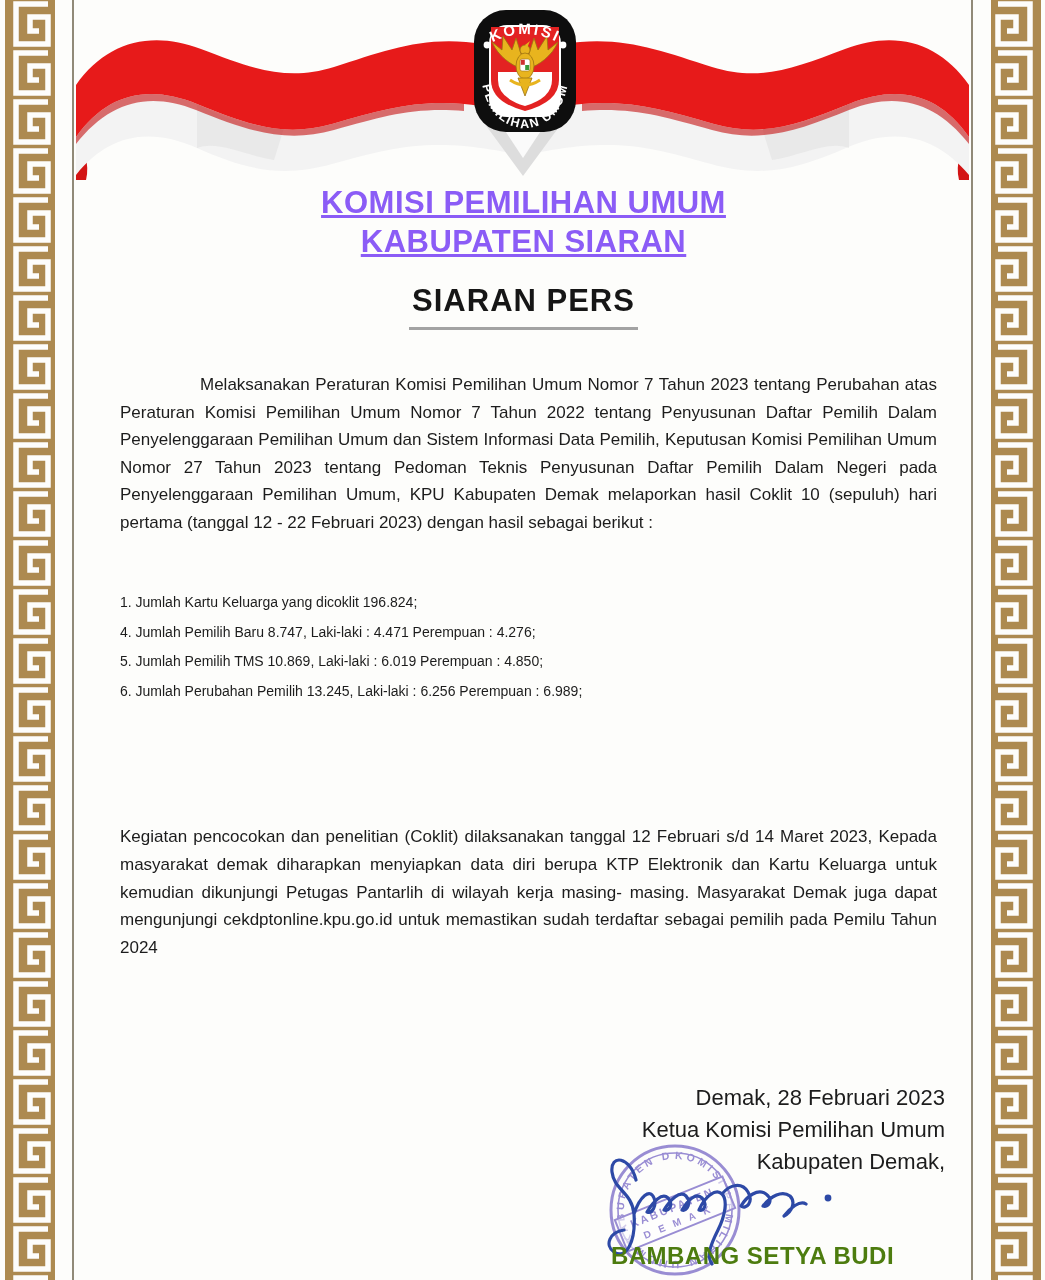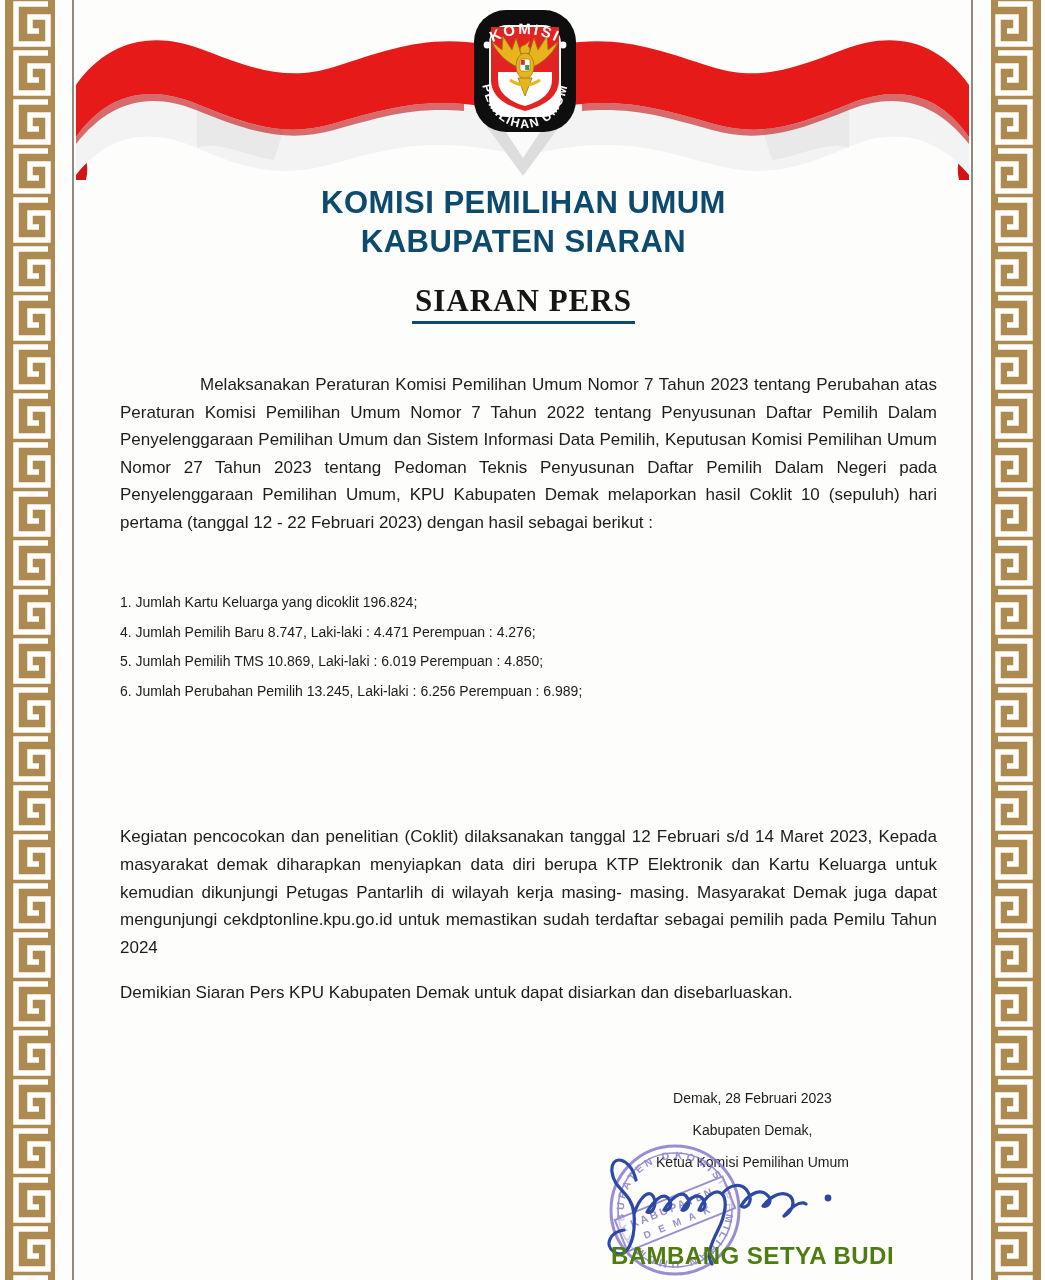--- a/index.html
+++ b/index.html
@@ -13,37 +13,37 @@
   .rule{position:absolute;top:0;height:1280px;width:2px;background:#918a78;}
   .rule.left{left:72px;}
   .rule.right{left:971px;}
 
   
   .flag{position:absolute;left:76px;top:8px;}
   .kpu-logo{position:absolute;left:472px;top:8px;}
 
   
   .title-block{position:absolute;left:76px;top:183px;width:895px;text-align:center;
-    font-weight:bold;font-size:31px;line-height:39px;letter-spacing:.5px;color:#0c4a6e;}
+    font-weight:bold;font-size:31px;line-height:39px;letter-spacing:.5px;color:#8b5cf6;text-decoration:underline;}
   .heading{position:absolute;left:76px;top:283px;width:895px;text-align:center;}
   .heading span{display:inline-block;font-weight:bold;font-size:31px;letter-spacing:1px;
-    color:#161616;border-bottom:3px solid #0c4a6e;padding:0 3px 2px;font-family:Liberation Serif, serif;}
+    color:#161616;border-bottom:3px solid #a3a3a3;padding:0 3px 8px;}
 
   
   .para{position:absolute;left:120px;width:817px;text-align:justify;font-size:17px;
     line-height:27.6px;color:#1c1c1c;}
   .p1{top:371px;text-indent:80px;}
   .p2{top:794px;line-height:27.8px;margin-top:29px;}
   .p3{top:979px;}
   .list{position:absolute;left:120px;top:588px;width:822px;font-size:14px;line-height:29.6px;
     color:#1c1c1c;white-space:nowrap;}
 
   
-  .sig-block{position:absolute;left:560px;top:1082px;width:385px;text-align:center;
-    font-size:14px;line-height:32px;color:#1c1c1c;}
+  .sig-block{position:absolute;left:560px;top:1082px;width:385px;text-align:right;
+    font-size:22px;line-height:32px;color:#1c1c1c;}
   .stamp{position:absolute;left:575px;top:1130px;opacity:.82;}
   .ink{position:absolute;left:592px;top:1146px;}
   .sig-name{position:absolute;left:560px;top:1242px;width:385px;text-align:center;
     font-weight:bold;font-size:24px;letter-spacing:.5px;color:#4d7c0f;}
 
   svg text{font-family:"Liberation Sans","DejaVu Sans",sans-serif;}
 </style>
 </head>
 <body>
 
@@ -115,26 +115,25 @@
   <div class="para p1">Melaksanakan Peraturan Komisi Pemilihan Umum Nomor 7 Tahun 2023 tentang Perubahan atas Peraturan Komisi Pemilihan Umum Nomor 7 Tahun 2022 tentang Penyusunan Daftar Pemilih Dalam Penyelenggaraan Pemilihan Umum dan Sistem Informasi Data Pemilih, Keputusan Komisi Pemilihan Umum Nomor 27 Tahun 2023 tentang Pedoman Teknis Penyusunan Daftar Pemilih Dalam Negeri pada Penyelenggaraan Pemilihan Umum, KPU Kabupaten Demak melaporkan hasil Coklit 10 (sepuluh) hari pertama (tanggal 12 - 22 Februari 2023) dengan hasil sebagai berikut :</div>
 
   <div class="list">
     <div>1. Jumlah Kartu Keluarga yang dicoklit 196.824;</div>
     <div>4. Jumlah Pemilih Baru 8.747, Laki-laki : 4.471 Perempuan : 4.276;</div>
     <div>5. Jumlah Pemilih TMS 10.869, Laki-laki : 6.019 Perempuan : 4.850;</div>
     <div>6. Jumlah Perubahan Pemilih 13.245, Laki-laki : 6.256 Perempuan : 6.989;</div>
   </div>
 
   <div class="para p2">Kegiatan pencocokan dan penelitian (Coklit) dilaksanakan tanggal 12 Februari s/d 14 Maret 2023, Kepada masyarakat demak diharapkan menyiapkan data diri berupa KTP Elektronik dan Kartu Keluarga untuk kemudian dikunjungi Petugas Pantarlih di wilayah kerja masing- masing. Masyarakat Demak juga dapat mengunjungi cekdptonline.kpu.go.id untuk memastikan sudah terdaftar sebagai pemilih pada Pemilu Tahun 2024</div>
-  <div class="para p3">Demikian Siaran Pers KPU Kabupaten Demak untuk dapat disiarkan dan disebarluaskan.</div>
 
   <div class="sig-block">
     <div>Demak, 28 Februari 2023</div>
+    <div>Ketua Komisi Pemilihan Umum</div>
     <div>Kabupaten Demak,</div>
-    <div>Ketua Komisi Pemilihan Umum</div>
   </div>
 
   <svg class="stamp" width="200" height="150" viewBox="0 0 200 150">
     <defs>
       <path id="stampRing" d="M 100 29 A 51 51 0 1 1 99.9 29"></path>
     </defs>
     <circle cx="100" cy="80" r="64" fill="none" stroke="#8475cb" stroke-width="3"></circle>
     <circle cx="100" cy="80" r="57" fill="none" stroke="#8475cb" stroke-width="1.6"></circle>
     <text font-size="10.5" font-weight="bold" fill="#8475cb" letter-spacing="3.2">
       <textPath href="#stampRing" xlink:href="#stampRing">KOMISI PEMILIHAN UMUM KABUPATEN DEMAK</textPath>

